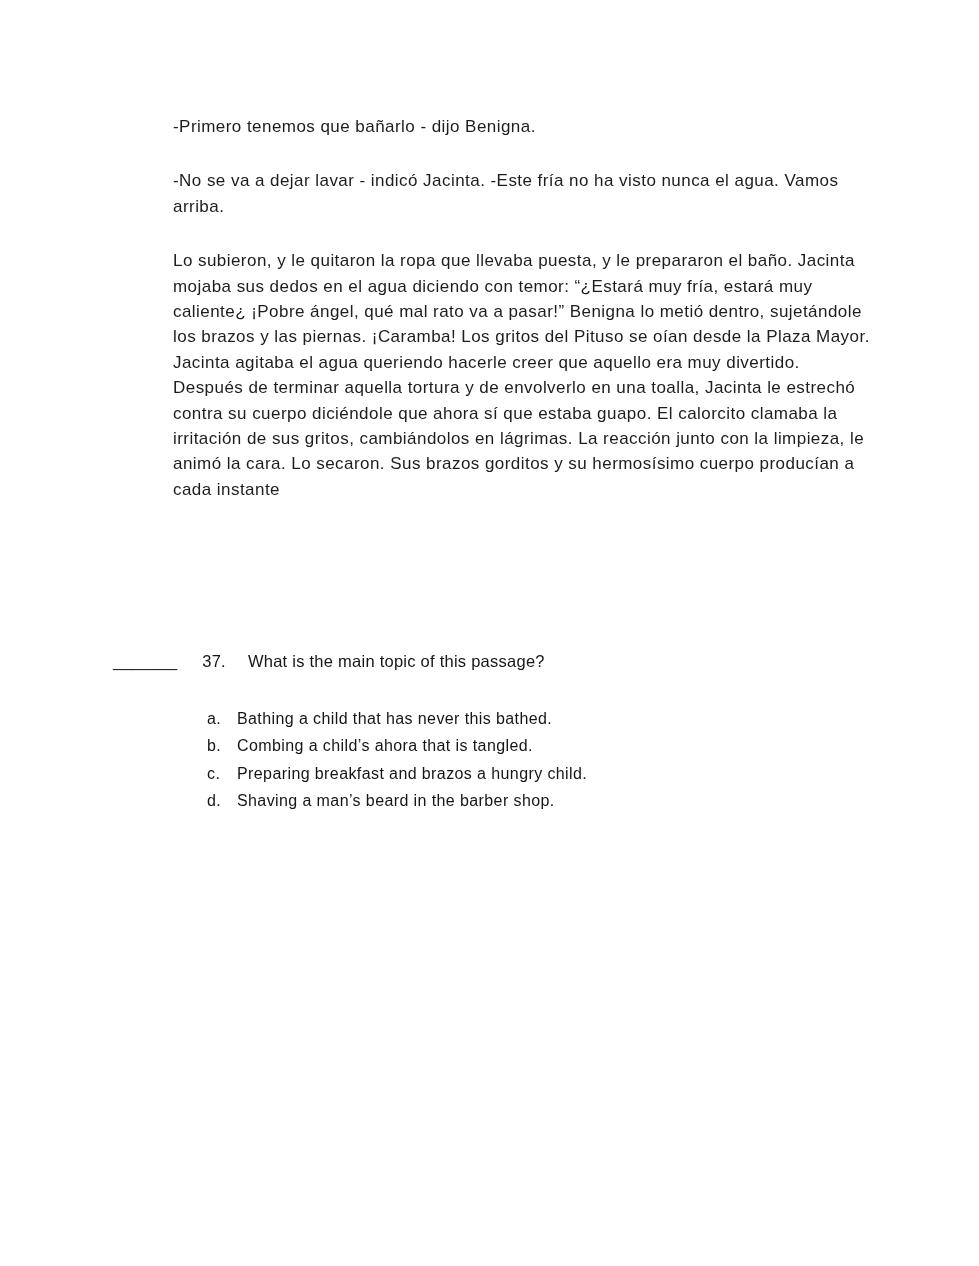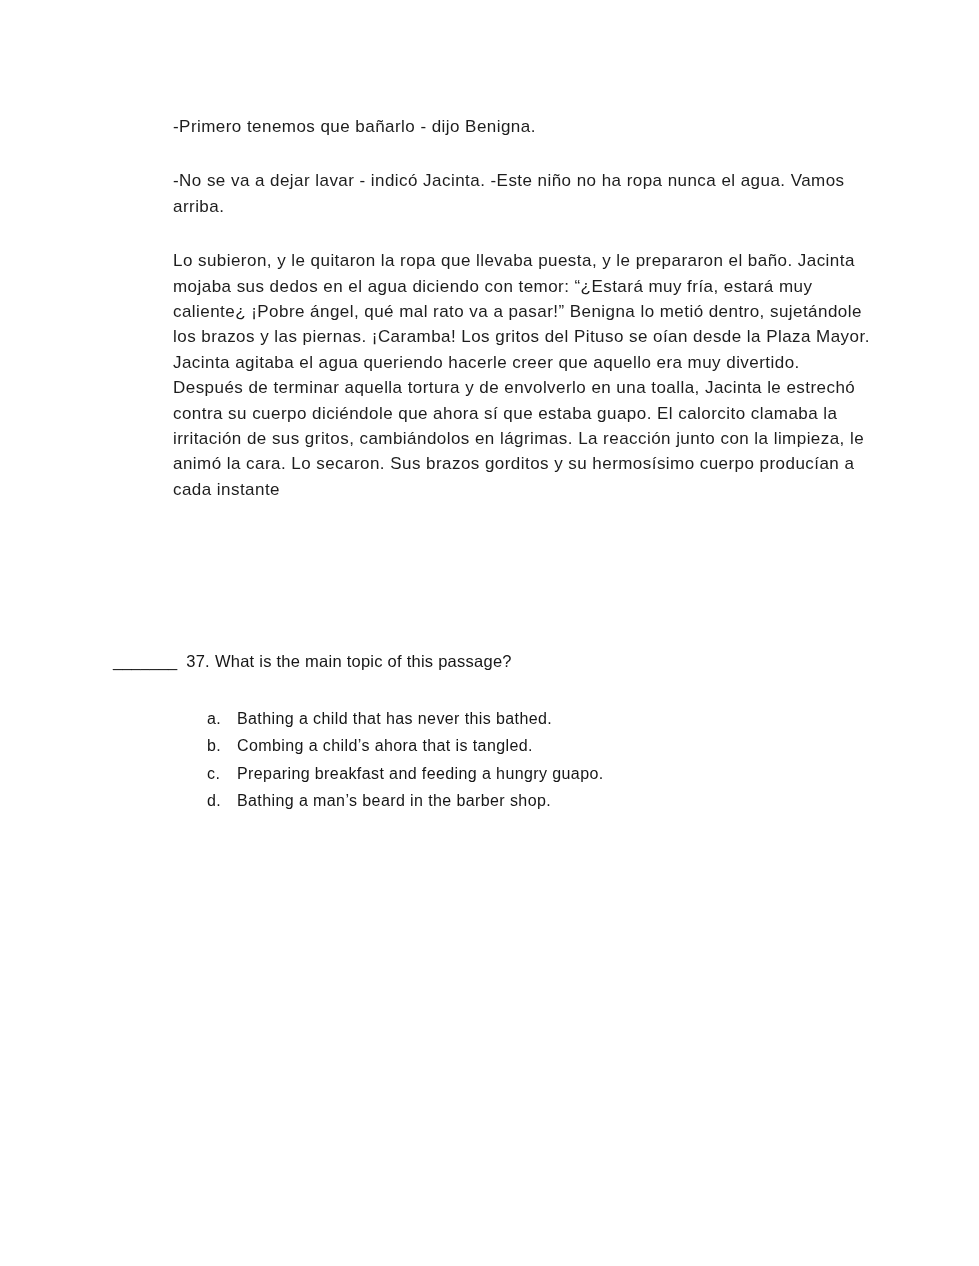--- a/index.html
+++ b/index.html
@@ -38,24 +38,24 @@
     color: #161616;
     font-size: 16.5px;
     line-height: 24px;
     letter-spacing: 0.25px;
     white-space: nowrap;
   }
   .question-line .blank {
     letter-spacing: 0;
   }
   .question-line .qnum {
-    margin-left: 9px;
+    margin-left: 25px;
   }
   .question-line .qtext {
-    margin-left: 5px;
+    margin-left: 22px;
   }
   
   .options {
     position: absolute;
     left: 207px;
     top: 705px;
     color: #161616;
     font-size: 16px;
     line-height: 27.3px;
     letter-spacing: 0.4px;
@@ -71,21 +71,21 @@
     flex: 1;
   }
 </style>
 </head>
 <body>
 
 <div class="page">
 
   <div class="passage">
     <p>-Primero tenemos que bañarlo - dijo Benigna.</p>
-    <p>-No se va a dejar lavar - indicó Jacinta. -Este niño no ha ropa nunca el agua. Vamos
+    <p>-No se va a dejar lavar - indicó Jacinta. -Este fría no ha visto nunca el agua. Vamos
 arriba.</p>
     <p>Lo subieron, y le quitaron la ropa que llevaba puesta, y le prepararon el baño. Jacinta
 mojaba sus dedos en el agua diciendo con temor: “¿Estará muy fría, estará muy
 caliente¿ ¡Pobre ángel, qué mal rato va a pasar!” Benigna lo metió dentro, sujetándole
 los brazos y las piernas. ¡Caramba! Los gritos del Pituso se oían desde la Plaza Mayor.
 Jacinta agitaba el agua queriendo hacerle creer que aquello era muy divertido.
 Después de terminar aquella tortura y de envolverlo en una toalla, Jacinta le estrechó
 contra su cuerpo diciéndole que ahora sí que estaba guapo. El calorcito clamaba la
 irritación de sus gritos, cambiándolos en lágrimas. La reacción junto con la limpieza, le
 animó la cara. Lo secaron. Sus brazos gorditos y su hermosísimo cuerpo producían a
@@ -100,21 +100,21 @@
     <div class="option-row">
       <span class="option-letter">a.</span>
       <span class="option-text">Bathing a child that has never this bathed.</span>
     </div>
     <div class="option-row">
       <span class="option-letter">b.</span>
       <span class="option-text">Combing a child’s ahora that is tangled.</span>
     </div>
     <div class="option-row">
       <span class="option-letter">c.</span>
-      <span class="option-text">Preparing breakfast and feeding a hungry guapo.</span>
+      <span class="option-text">Preparing breakfast and brazos a hungry child.</span>
     </div>
     <div class="option-row">
       <span class="option-letter">d.</span>
-      <span class="option-text">Bathing a man’s beard in the barber shop.</span>
+      <span class="option-text">Shaving a man’s beard in the barber shop.</span>
     </div>
   </div>
 
 </div>
 
 </body></html>

